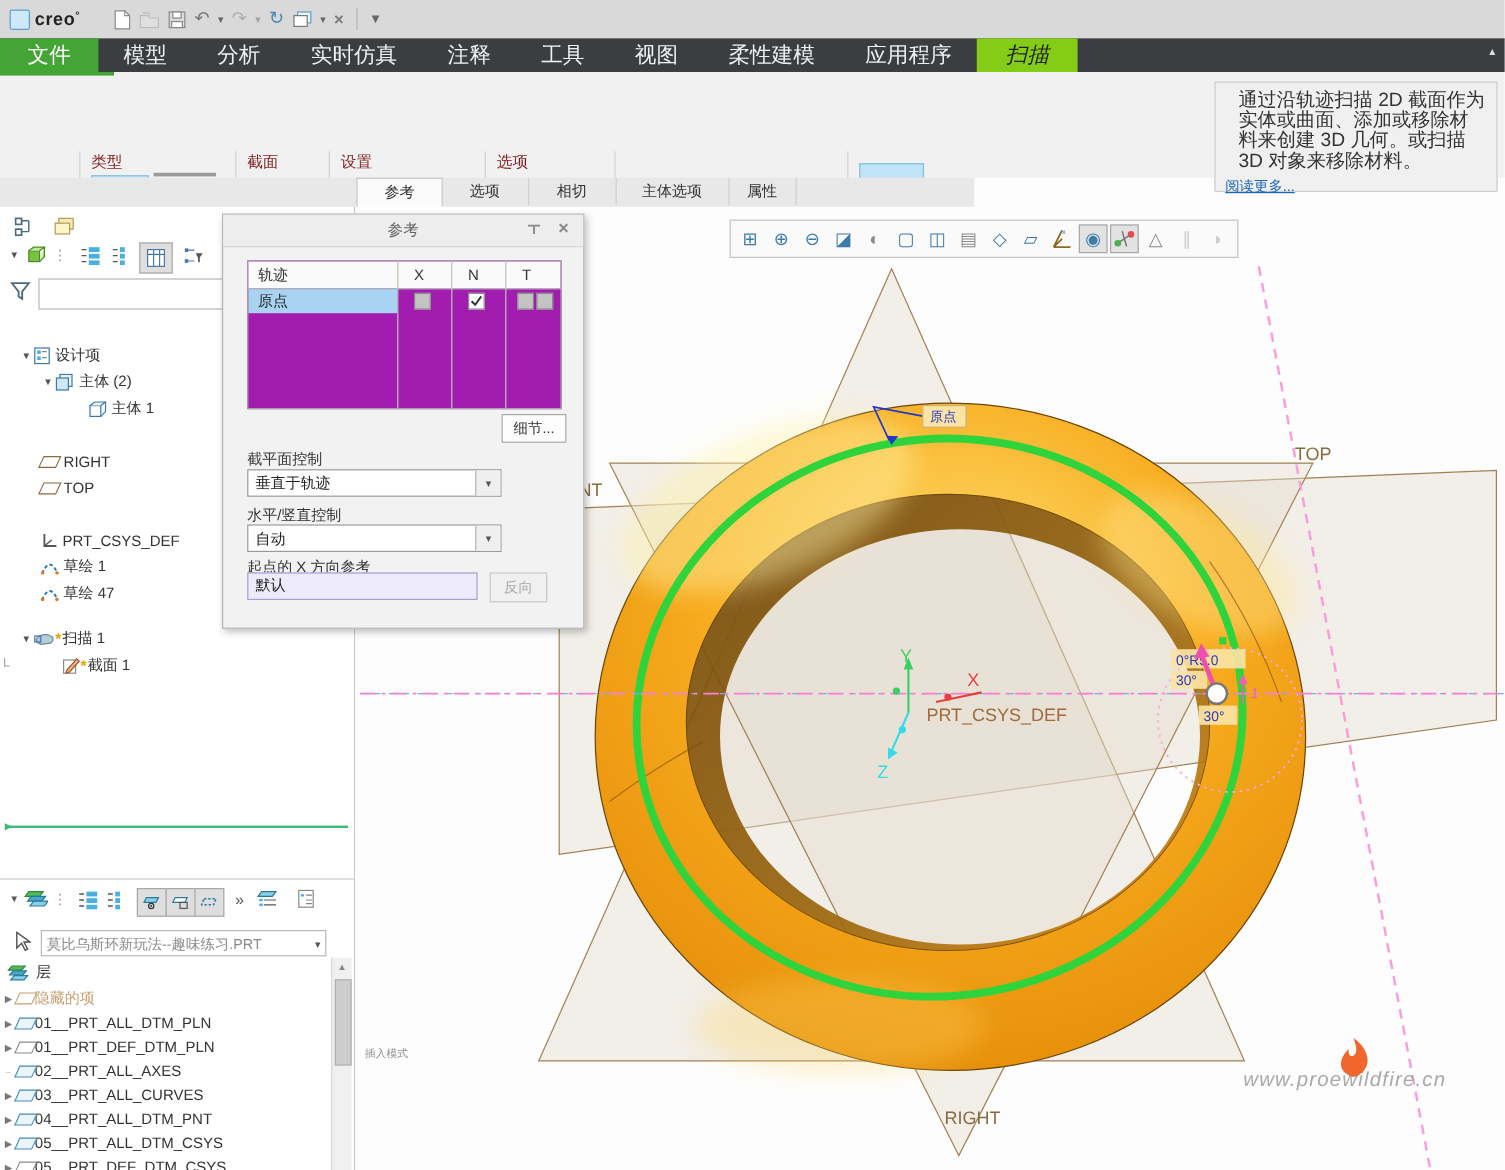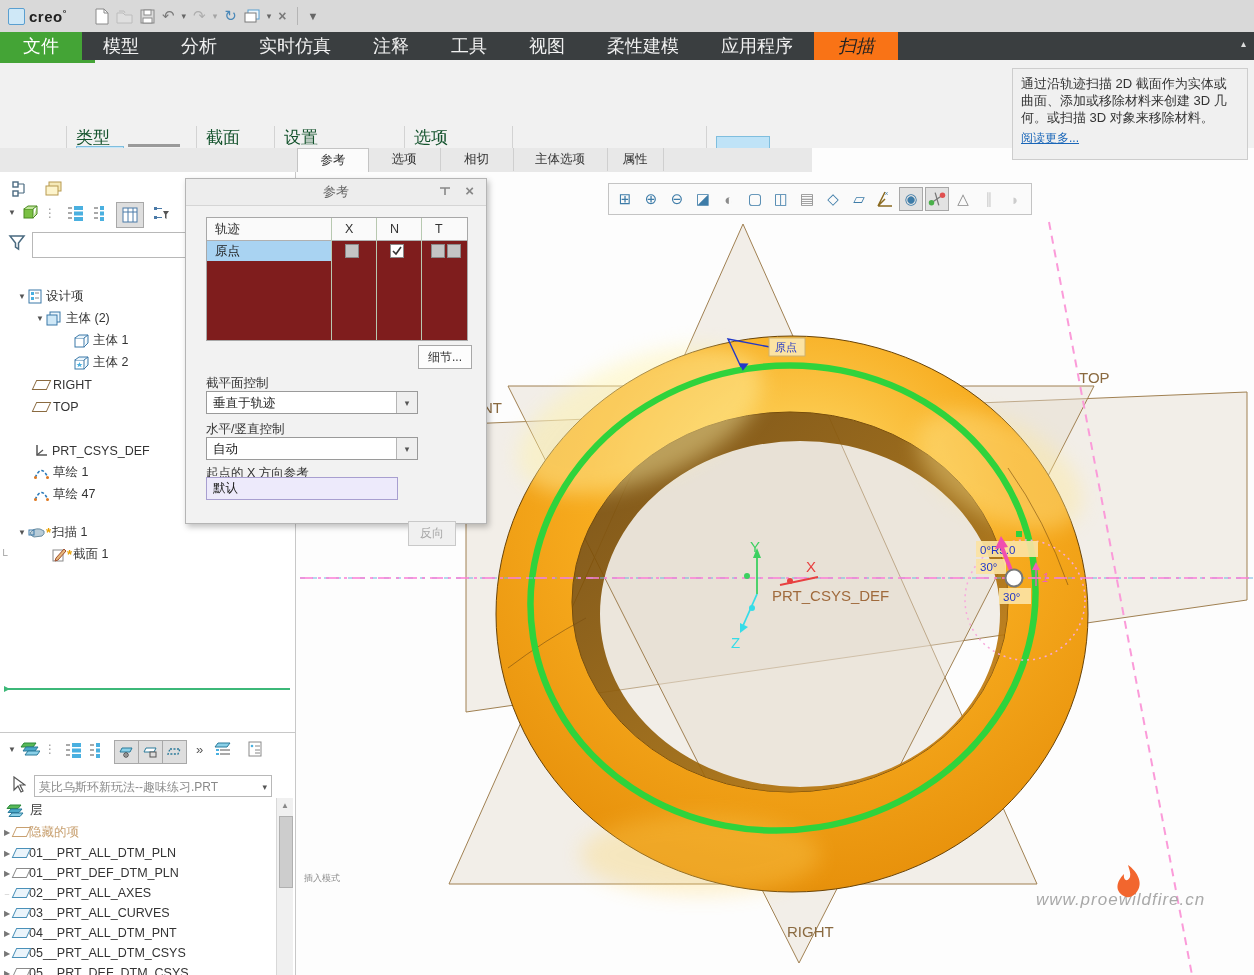--- a/index.html
+++ b/index.html
@@ -16,28 +16,28 @@
   .qat .qi{font-size:15px;line-height:22px;}
   .qat .dis{opacity:.45;}
   .qat .dd{font-size:9px;color:#666;}
   .qat .sep{width:1px;height:18px;background:#b5b5b5;margin:0 3px;}
   #wintitle{left:300px;top:0;width:720px;height:32px;line-height:32px;text-align:center;font-size:12.5px;color:#333;white-space:nowrap;}
 
   
   #tabbar{left:0;top:32px;width:1254px;height:28px;background:#3a3e40;display:flex;align-items:stretch;}
   .rtab{color:#f0f0f0;font-size:18px;line-height:28px;padding:0 21px;cursor:default;}
   .rtab.file{background:#44a436;color:#fff;padding:0 23px;}
-  .rtab.active{background:#f97316;color:#222;font-style:italic;padding:0 24px;}
+  .rtab.active{background:#84cc16;color:#222;font-style:italic;padding:0 24px;}
   #tab-collapse{position:absolute;right:8px;top:38px;color:#ddd;font-size:10px;}
 
   
   #ribbon{left:0;top:60px;width:1254px;height:88px;background:#f1f1f1;}
   #filestrip{left:0;top:60px;width:95px;height:3px;background:#44a436;}
   .gsep{top:66px;width:1px;height:76px;background:#d3d3d3;}
-  .gtitle{font-size:17px;color:#14532d;}
+  .gtitle{font-size:13px;color:#7f1d1d;}
   .ribtn{display:flex;align-items:center;gap:5px;font-size:12px;color:#333;}
   .ribtn.dis{color:#9a9a9a;}
   #sweep-big{left:12px;top:92px;}
   #grp-type-title{left:76px;top:66px;}
   .bigbtn{width:46px;height:54px;border:1px solid transparent;display:flex;flex-direction:column;align-items:center;justify-content:center;gap:3px;font-size:12px;color:#333;}
   .bigbtn.sel{background:#c7e6f8;border:1px solid #7fbede;}
   #btn-solid{left:76px;top:86px;}
   #btn-surface{left:128px;top:86px;}
   .surfbar{left:128px;top:84px;width:52px;height:3px;background:#9a9a9a;}
   #grp-section-title{left:206px;top:66px;}
@@ -57,21 +57,21 @@
   #btn-ok{left:716px;top:76px;width:52px;height:64px;background:#bfe3f7;border:1px solid #7fbede;display:flex;flex-direction:column;align-items:center;justify-content:center;gap:4px;font-size:12.5px;color:#222;}
   #btn-cancel{left:778px;top:80px;width:48px;height:58px;display:flex;flex-direction:column;align-items:center;justify-content:center;gap:6px;font-size:12.5px;color:#222;}
 
   
   #subtabs{left:0;top:148px;width:812px;height:24px;background:#e8e8e8;border-bottom:1px solid #c9c9c9;}
   .stab{position:absolute;top:0;height:23px;line-height:23px;text-align:center;font-size:12.5px;color:#333;border-right:1px solid #cfcfcf;}
   .stab.active{background:#fbfbfb;border:1px solid #c4c4c4;border-bottom:1px solid #fbfbfb;}
 
   
   #helpbox{left:1012px;top:68px;width:236px;height:92px;background:#f0f0f0;border:1px solid #cdcdcd;padding:6px 8px;box-sizing:border-box;}
-  #helpbox .htext{font-size:13px;color:#333;line-height:17px;}
+  #helpbox .htext{font-size:16px;color:#333;line-height:17px;margin-left:11px;}
   #helpbox .hlink{font-size:12px;color:#1a66b8;text-decoration:underline;margin-top:4px;display:inline-block;}
 
   
   #leftpanel{left:0;top:172px;width:296px;height:803px;background:#ffffff;border-right:1px solid #c8c8c8;box-sizing:border-box;}
   .lp{position:absolute;}
   #treesearch{left:32px;top:60px;width:158px;height:24px;border:1px solid #b8b8b8;background:#fff;font-size:12px;padding:0 4px;}
   .trow{position:absolute;left:0;width:296px;height:21px;display:flex;align-items:center;font-size:12.5px;color:#333;white-space:nowrap;}
   .trow .lbl{margin-left:4px;}
   .twist{font-size:8px;color:#555;width:10px;}
   .pln{width:13px;height:8px;border:1.4px solid #8a6a40;transform:skewX(-25deg);}
@@ -88,34 +88,34 @@
   .lyr{width:13px;height:8px;border:1.2px solid #4a90b8;transform:skewX(-25deg);background:#eaf4fb;}
   #lscroll{left:276px;top:626px;width:16px;height:349px;background:#f0f0f0;border-left:1px solid #d8d8d8;}
   #lscroll .sarr{width:16px;height:16px;font-size:8px;color:#888;text-align:center;line-height:16px;}
   #lscroll .thumb{position:absolute;left:2px;top:18px;width:12px;height:70px;background:#cdcdcd;border:1px solid #b0b0b0;}
 
   
   #refpanel{left:185px;top:178px;width:300px;height:344px;background:#f2f2f2;border:1px solid #b5b5b5;box-shadow:2px 3px 6px rgba(0,0,0,.25);z-index:40;}
   #refhead{position:absolute;left:0;top:0;width:100%;height:26px;background:#ededed;border-bottom:1px solid #d5d5d5;}
   #refhead .rtitle{position:absolute;left:0;width:100%;text-align:center;line-height:26px;font-size:13px;color:#666;}
   #refhead .hic{position:absolute;top:5px;font-size:12px;color:#888;}
-  #reftable{position:absolute;left:20px;top:38px;width:260px;height:122px;border:1px solid #a8a8a8;background:#7f1d1d;}
+  #reftable{position:absolute;left:20px;top:38px;width:260px;height:122px;border:1px solid #a8a8a8;background:#a21caf;}
   .rcol{position:absolute;top:0;height:100%;border-left:1px solid #b8c8b0;}
   #reftable .hdr{position:absolute;top:0;left:0;width:100%;height:22px;background:#fafafa;border-bottom:1px solid #b0b0b0;font-size:12.5px;color:#333;}
   #reftable .hcell{position:absolute;top:0;line-height:22px;}
   #refrow{position:absolute;left:0;top:23px;width:100%;height:20px;font-size:12.5px;}
   #refrow .namecell{position:absolute;left:0;top:0;width:124px;height:20px;background:#a9d3f2;line-height:20px;padding-left:8px;box-sizing:border-box;color:#222;}
   .chk{width:12px;height:12px;border:1px solid #8a8a8a;background:#c4c4c4;display:inline-block;}
   .chk.white{background:#fff;position:relative;}
   #btn-details{position:absolute;left:232px;top:166px;width:52px;height:22px;background:#fdfdfd;border:1px solid #a8a8a8;font-size:12px;color:#333;text-align:center;line-height:22px;}
   .flabel{position:absolute;left:20px;font-size:12.5px;color:#333;}
   .fselect{position:absolute;left:20px;width:212px;height:23px;background:#fff;border:1px solid #9a9a9a;font-size:12.5px;color:#222;line-height:23px;padding-left:6px;box-sizing:border-box;}
   .fselect .da{position:absolute;right:0;top:0;width:20px;height:100%;border-left:1px solid #b5b5b5;background:#efefef;text-align:center;font-size:9px;color:#555;line-height:23px;}
   #xdirval{position:absolute;left:20px;top:298px;width:192px;height:23px;background:#edeafb;border:1px solid #a89fd0;font-size:12.5px;color:#222;padding:0 6px;box-sizing:border-box;font-family:inherit;}
-  #btn-flip{position:absolute;left:222px;top:298px;width:46px;height:23px;background:#f0f0f0;border:1px solid #c9c9c9;color:#a8a8a8;font-size:12px;text-align:center;line-height:23px;margin-top:44px;}
+  #btn-flip{position:absolute;left:222px;top:298px;width:46px;height:23px;background:#f0f0f0;border:1px solid #c9c9c9;color:#a8a8a8;font-size:12px;text-align:center;line-height:23px;}
 
   
   #viewport{left:296px;top:172px;width:958px;height:803px;background:#fdfdfd;}
   #gfxbar{position:absolute;left:312px;top:11px;height:30px;background:#fafafa;border:1px solid #c4c4c4;display:flex;align-items:center;padding:0 4px;gap:2px;z-index:10;}
   .gico{width:24px;height:24px;display:flex;align-items:center;justify-content:center;font-size:15px;color:#3e7ca8;}
   .gico.gray{color:#8a8a8a;}
   .gico.pressed{background:#e2e2e2;border:1px solid #a8a8a8;box-sizing:border-box;}
   .gico.dim{opacity:.4;}
   #rednote{position:absolute;left:288px;top:105px;font-size:17px;font-weight:bold;color:#d01818;letter-spacing:1px;z-index:5;}
   #insertmode{position:absolute;left:8px;top:700px;font-size:9px;color:#909090;}
@@ -372,29 +372,20 @@
         </svg>
       <span class="lbl">主体 (2)</span>
     </div>
     <div class="trow" style="top:158px">
       <span style="width:74px"></span>
       <svg width="15" height="14" viewBox="0 0 15 14">
           <rect x="1" y="4" width="9" height="9" fill="#fff" stroke="#3a78a8"></rect>
           <path d="M1 4 L5 1 L14 1 L10 4 M14 1 L14 9 L10 13" fill="#eaf5fc" stroke="#3a78a8"></path>
         </svg>
       <span class="lbl">主体 1</span>
-    </div>
-    <div class="trow" style="top:180px">
-      <span style="width:74px"></span>
-      <svg width="15" height="14" viewBox="0 0 15 14">
-          <rect x="1" y="4" width="9" height="9" fill="#fff" stroke="#3a78a8"></rect>
-          <path d="M1 4 L5 1 L14 1 L10 4 M14 1 L14 9 L10 13" fill="#eaf5fc" stroke="#3a78a8"></path>
-          <path d="M5.5 6 L6.3 8 L8.5 8 L6.8 9.3 L7.5 11.3 L5.5 10 L3.5 11.3 L4.2 9.3 L2.5 8 L4.7 8 Z" fill="#4ab0e0"></path>
-        </svg>
-      <span class="lbl">主体 2</span>
     </div>
     <div class="trow" style="top:202px">
       <span style="width:34px"></span>
         <span class="pln"></span>
       <span class="lbl">RIGHT</span>
     </div>
     <div class="trow" style="top:224px">
       <span style="width:34px"></span>
         <span class="pln"></span>
       <span class="lbl">TOP</span>

